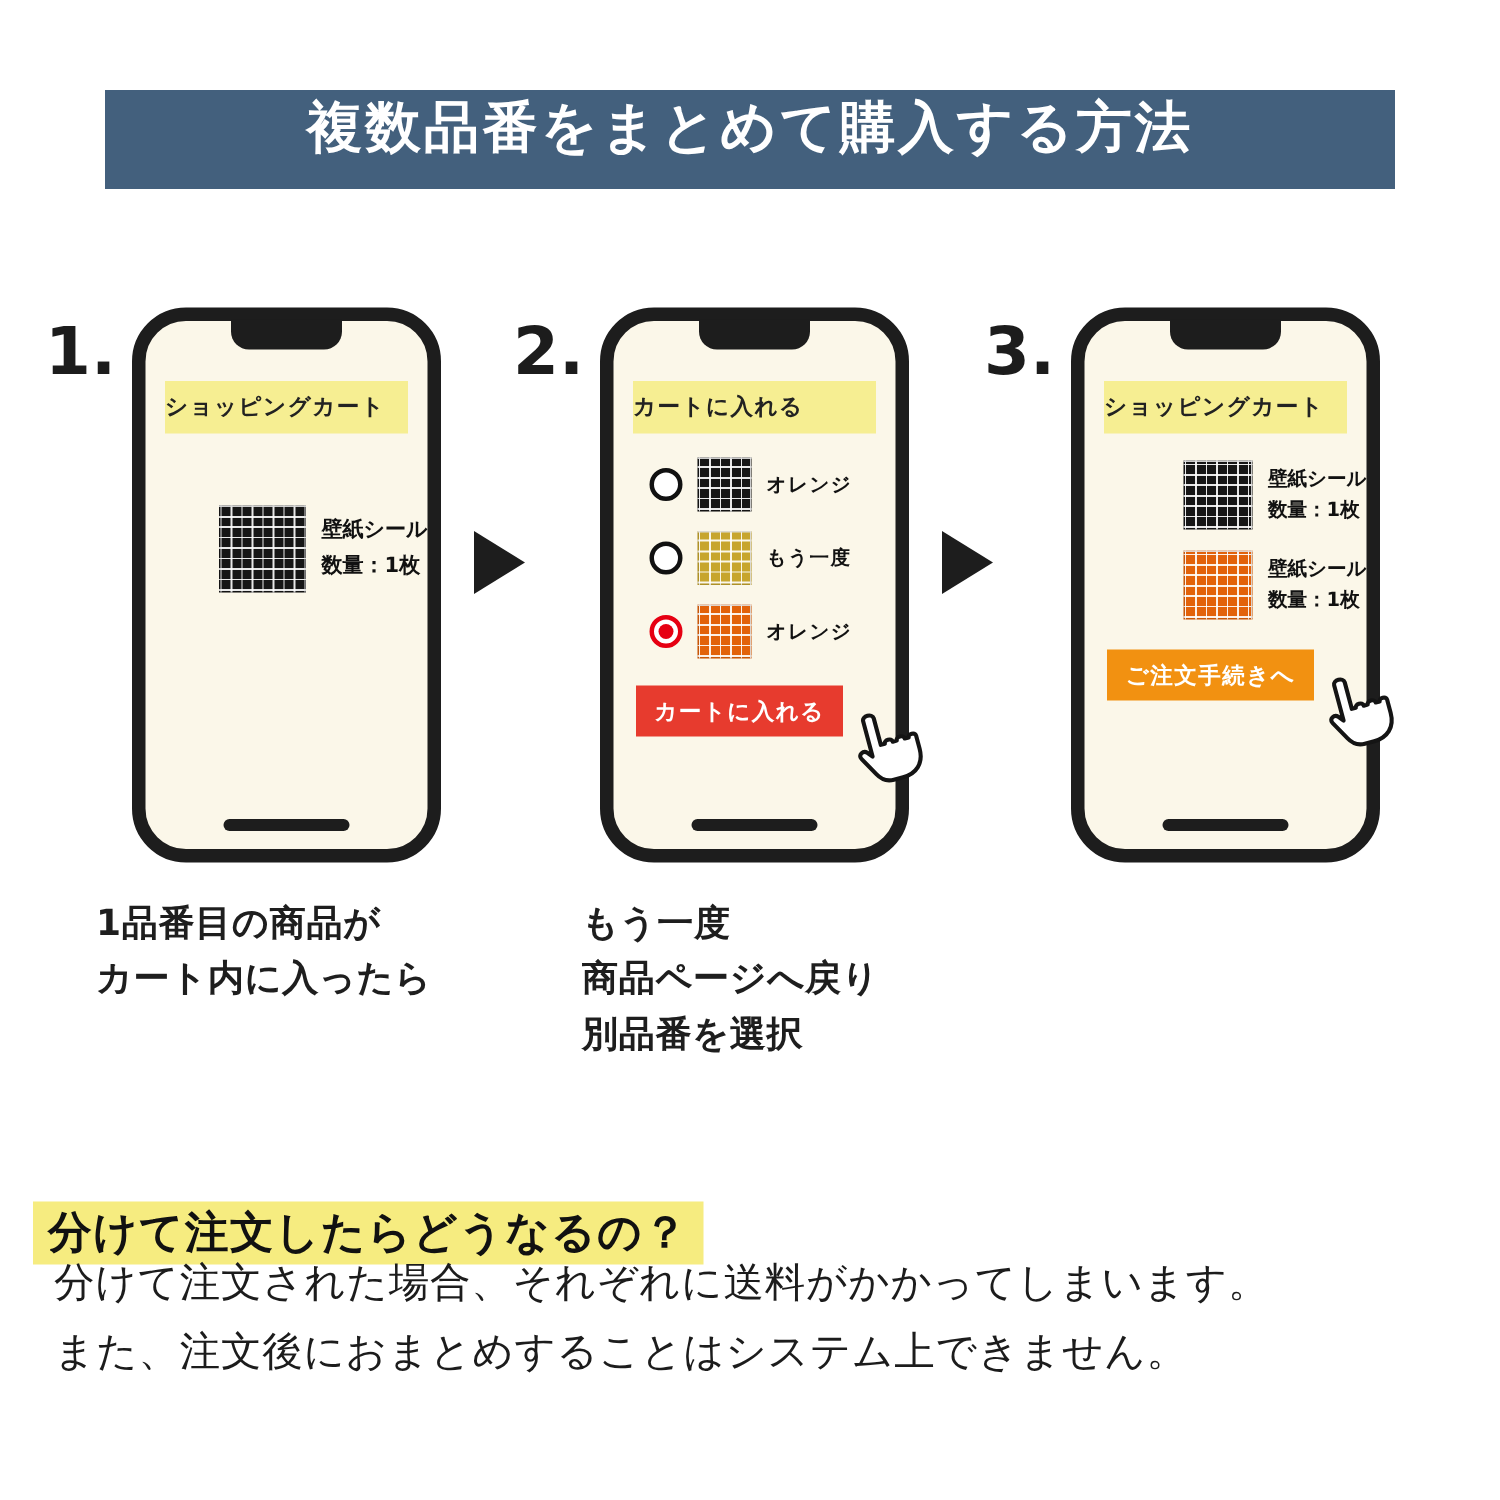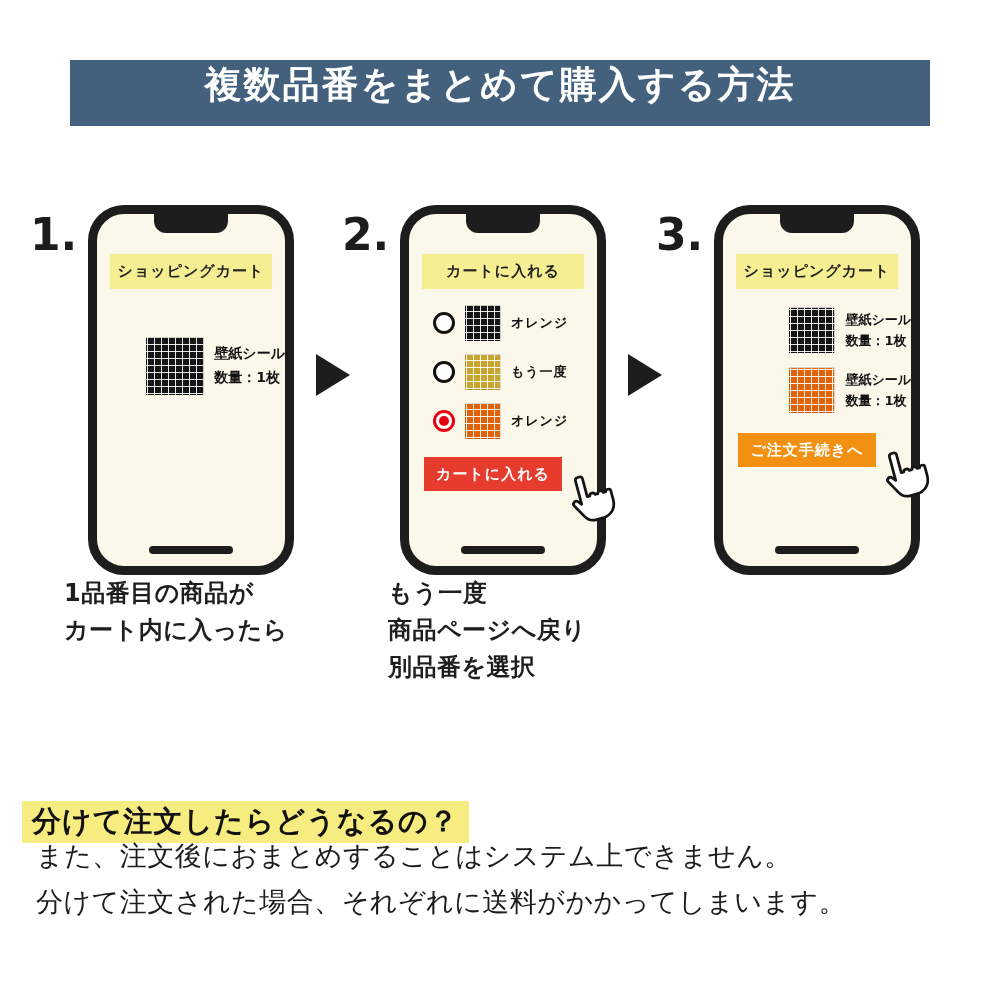--- a/index.html
+++ b/index.html
@@ -28,21 +28,21 @@
   .p1 { left:88px; } .p2 { left:400px; } .p3 { left:714px; }
   .notch {
     position:absolute; top:-1px; left:50%; transform:translateX(-50%);
     width:74px; height:20px; background:#1d1d1d; border-radius:0 0 12px 12px;
   }
   .home-bar {
     position:absolute; bottom:12px; left:50%; transform:translateX(-50%);
     width:84px; height:8px; background:#1d1d1d; border-radius:4px;
   }
   .screen-banner {
-    margin:40px 13px 0; background:#f6ee92; padding:8px 0; text-align:center;
+    margin:40px 13px 0; background:#f6ee92; padding:8px 0; 
     font-size:15px; font-weight:700; letter-spacing:1px; color:#222222;
   }
 
   
   .swatch {
     background-image:
       repeating-linear-gradient(0deg, rgba(255,255,255,.9) 0 1px, transparent 1px 7px),
       repeating-linear-gradient(90deg, rgba(255,255,255,.9) 0 1px, transparent 1px 7px);
     border:1px solid rgba(0,0,0,.12); flex:none;
   }
@@ -82,21 +82,21 @@
   
   .arrow {
     position:absolute; top:149px; width:0; height:0;
     border-top:21px solid transparent; border-bottom:21px solid transparent;
     border-left:34px solid #1d1d1d;
   }
   .a1 { left:316px; } .a2 { left:628px; }
 
   
   .caption {
-    position:absolute; top:370px; font-size:24px; font-weight:600; color:#1e1e1e;
+    position:absolute; top:392px; font-size:24px; font-weight:600; color:#1e1e1e;
     line-height:1.55; white-space:pre-line; letter-spacing:0.5px;
   }
   .c1 { left:64px; } .c2 { left:388px; } .c3 { left:698px; }
 
   
   .faq-heading { position:absolute; left:22px; top:802px; }
   .hl {
     background:#f6ec80; padding:3px 10px 5px; font-size:29px; font-weight:700;
     color:#111111; letter-spacing:1px;
   }
@@ -195,17 +195,17 @@
 カート内に入ったら</div>
     <div class="caption c2">もう一度
 商品ページへ戻り
 別品番を選択</div>
   </div>
 
   <div class="faq-heading">
     <span class="hl">分けて注文したらどうなるの？</span>
   </div>
   <div class="faq-body">
+    <div>分けて注文された場合、それぞれに送料がかかってしまいます。</div>
     <div>また、注文後におまとめすることはシステム上できません。</div>
-    <div>分けて注文された場合、それぞれに送料がかかってしまいます。</div>
   </div>
 
 </div>
 
 </body></html>

